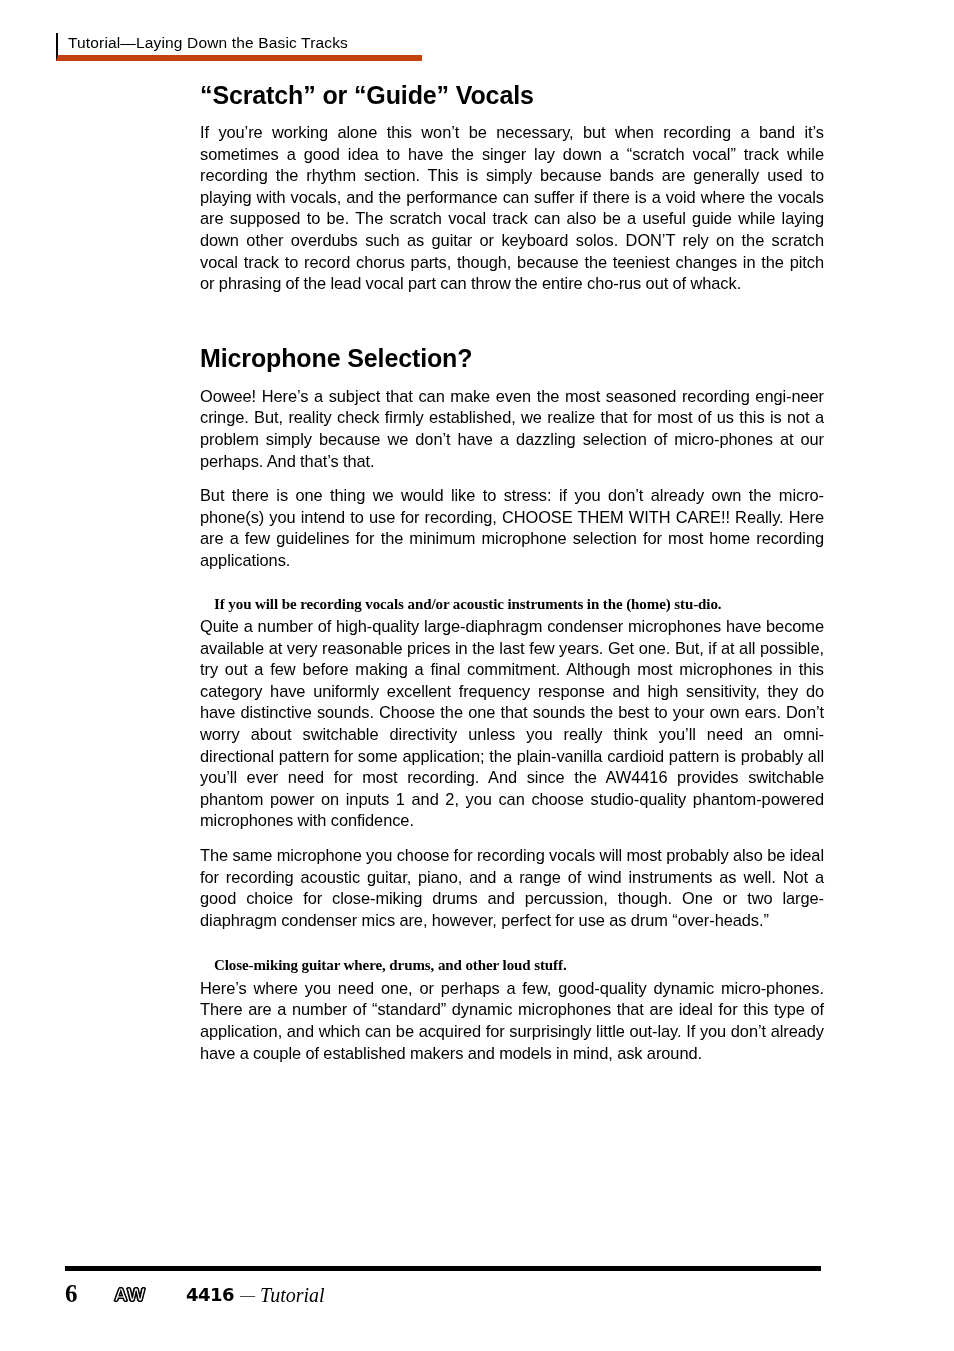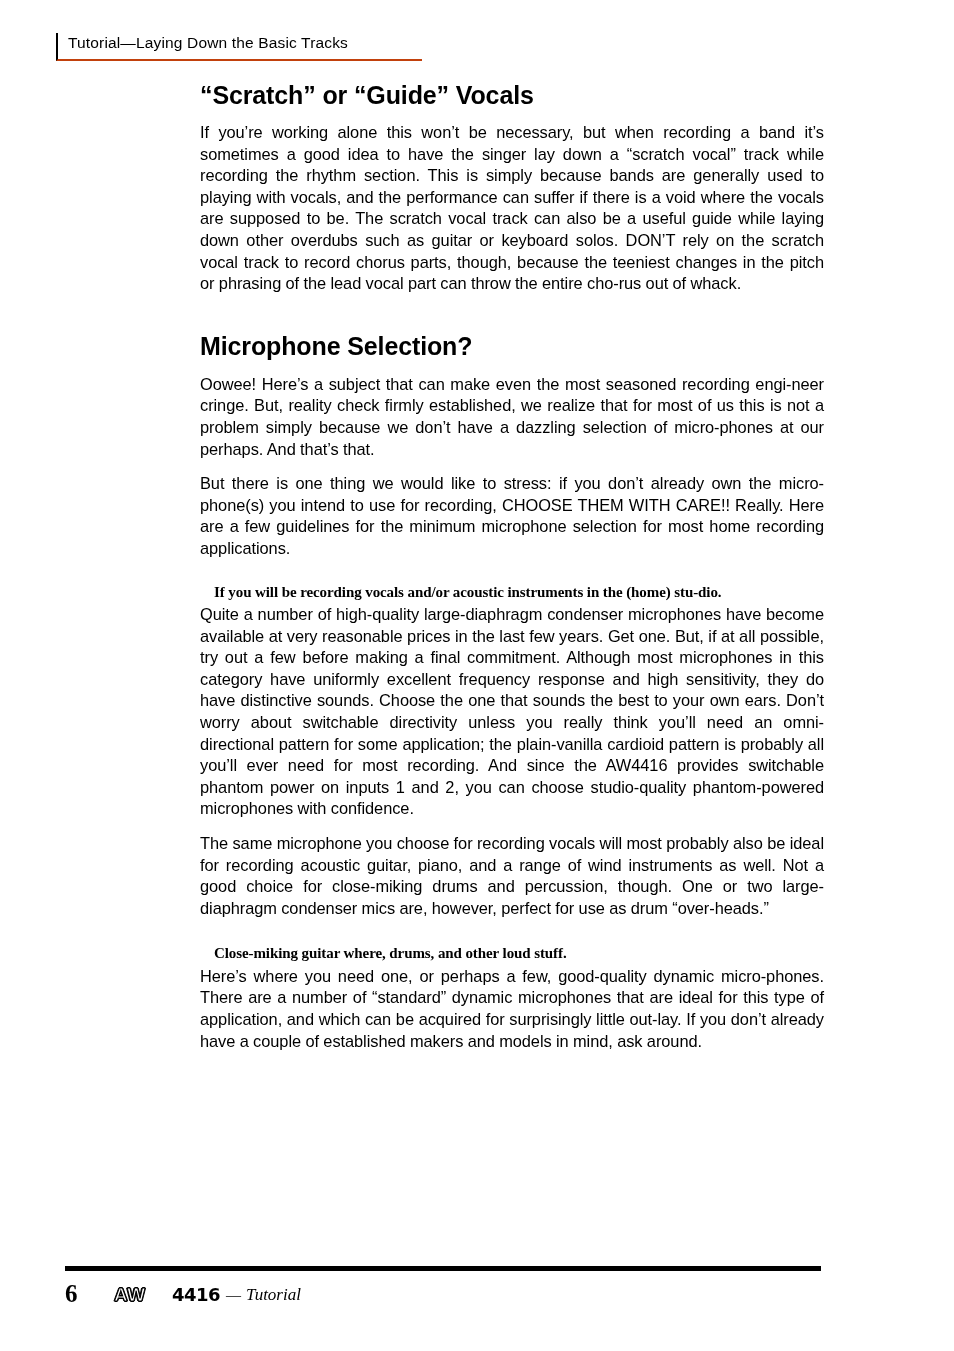--- a/index.html
+++ b/index.html
@@ -17,21 +17,21 @@
   }
 
   
   #page-header {
     position: absolute;
     left: 56px;
     top: 33px;
     width: 366px;
     height: 28px;
     border-left: 2px solid #000;
-    border-bottom: 2px solid #c2410c;
+    border-bottom: 6px solid #c2410c;
     box-sizing: border-box;
     padding-left: 48px;
   }
   #page-header .header-text {
     position: absolute;
     left: 10px;
     top: -1px;
     font-family: "Liberation Sans", sans-serif;
     font-size: 15.5px;
     letter-spacing: 0.01em;
@@ -49,21 +49,21 @@
 
   h1.section-title {
     font-family: "Liberation Sans", sans-serif;
     font-weight: bold;
     font-size: 25px;
     line-height: 30px;
     margin: 0 0 12px 0;
     letter-spacing: -0.005em;
   }
   h1.section-title.second {
-    margin-top: 36px;
+    margin-top: 48px;
     margin-bottom: 13px;
   }
 
   p.body-par {
     font-family: "Liberation Sans", sans-serif;
     font-size: 16.4px;
     line-height: 21.6px;
     margin: 0 0 13px 0;
     text-align: justify;
     text-justify: inter-word;
@@ -130,33 +130,33 @@
     line-height: 18px;
     transform: scaleX(1.05);
     transform-origin: left center;
   }
   .logo-num {
     font-family: "DejaVu Sans", sans-serif;
     font-weight: bold;
     font-size: 18px;
     letter-spacing: -0.5px;
     line-height: 18px;
-    margin-left: 4px;
+    margin-left: 18px;
     padding-left: 24px;
   }
   .logo-dash {
     font-family: "Liberation Serif", serif;
     font-size: 15px;
     margin: 0 5px 0 6px;
     line-height: 18px;
   }
   .logo-tutorial {
     font-family: "Liberation Serif", serif;
     font-style: italic;
-    font-size: 17px;
+    font-size: 20px;
     line-height: 18px;
   }
 </style>
 </head>
 <body>
 
 <div id="page-header">
   <div class="header-text">Tutorial—Laying Down the Basic Tracks</div>
 </div>
 

